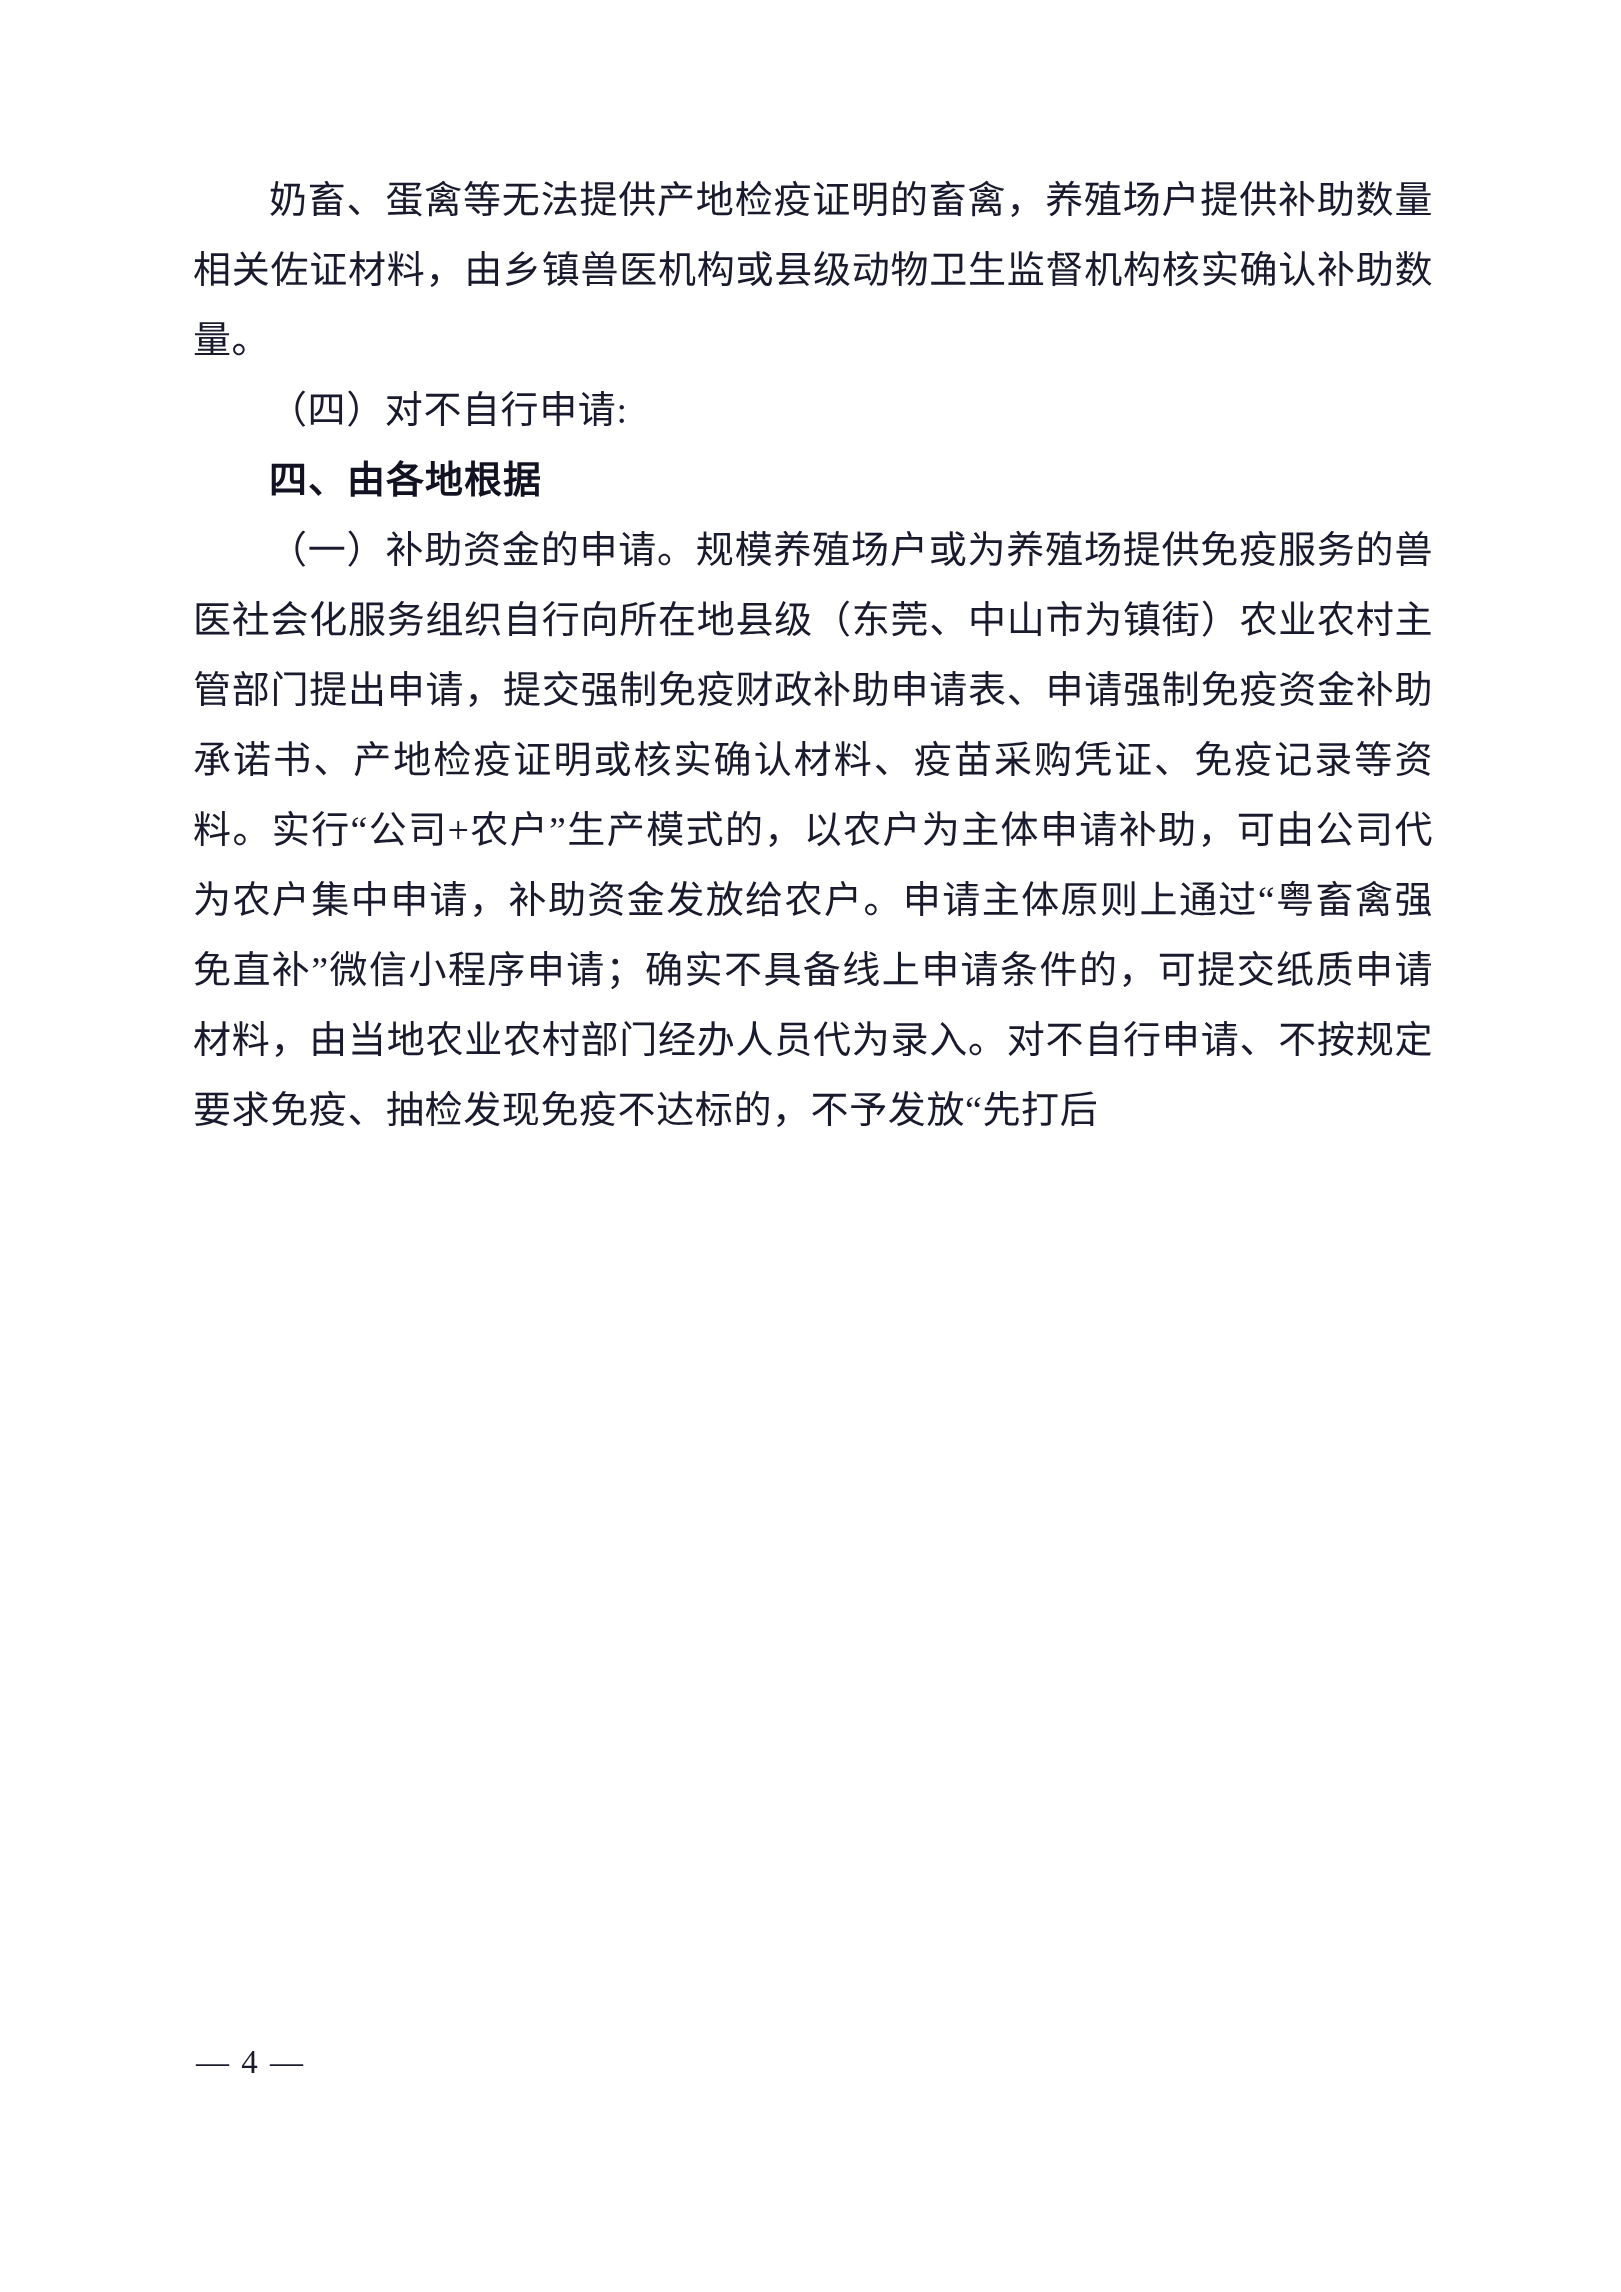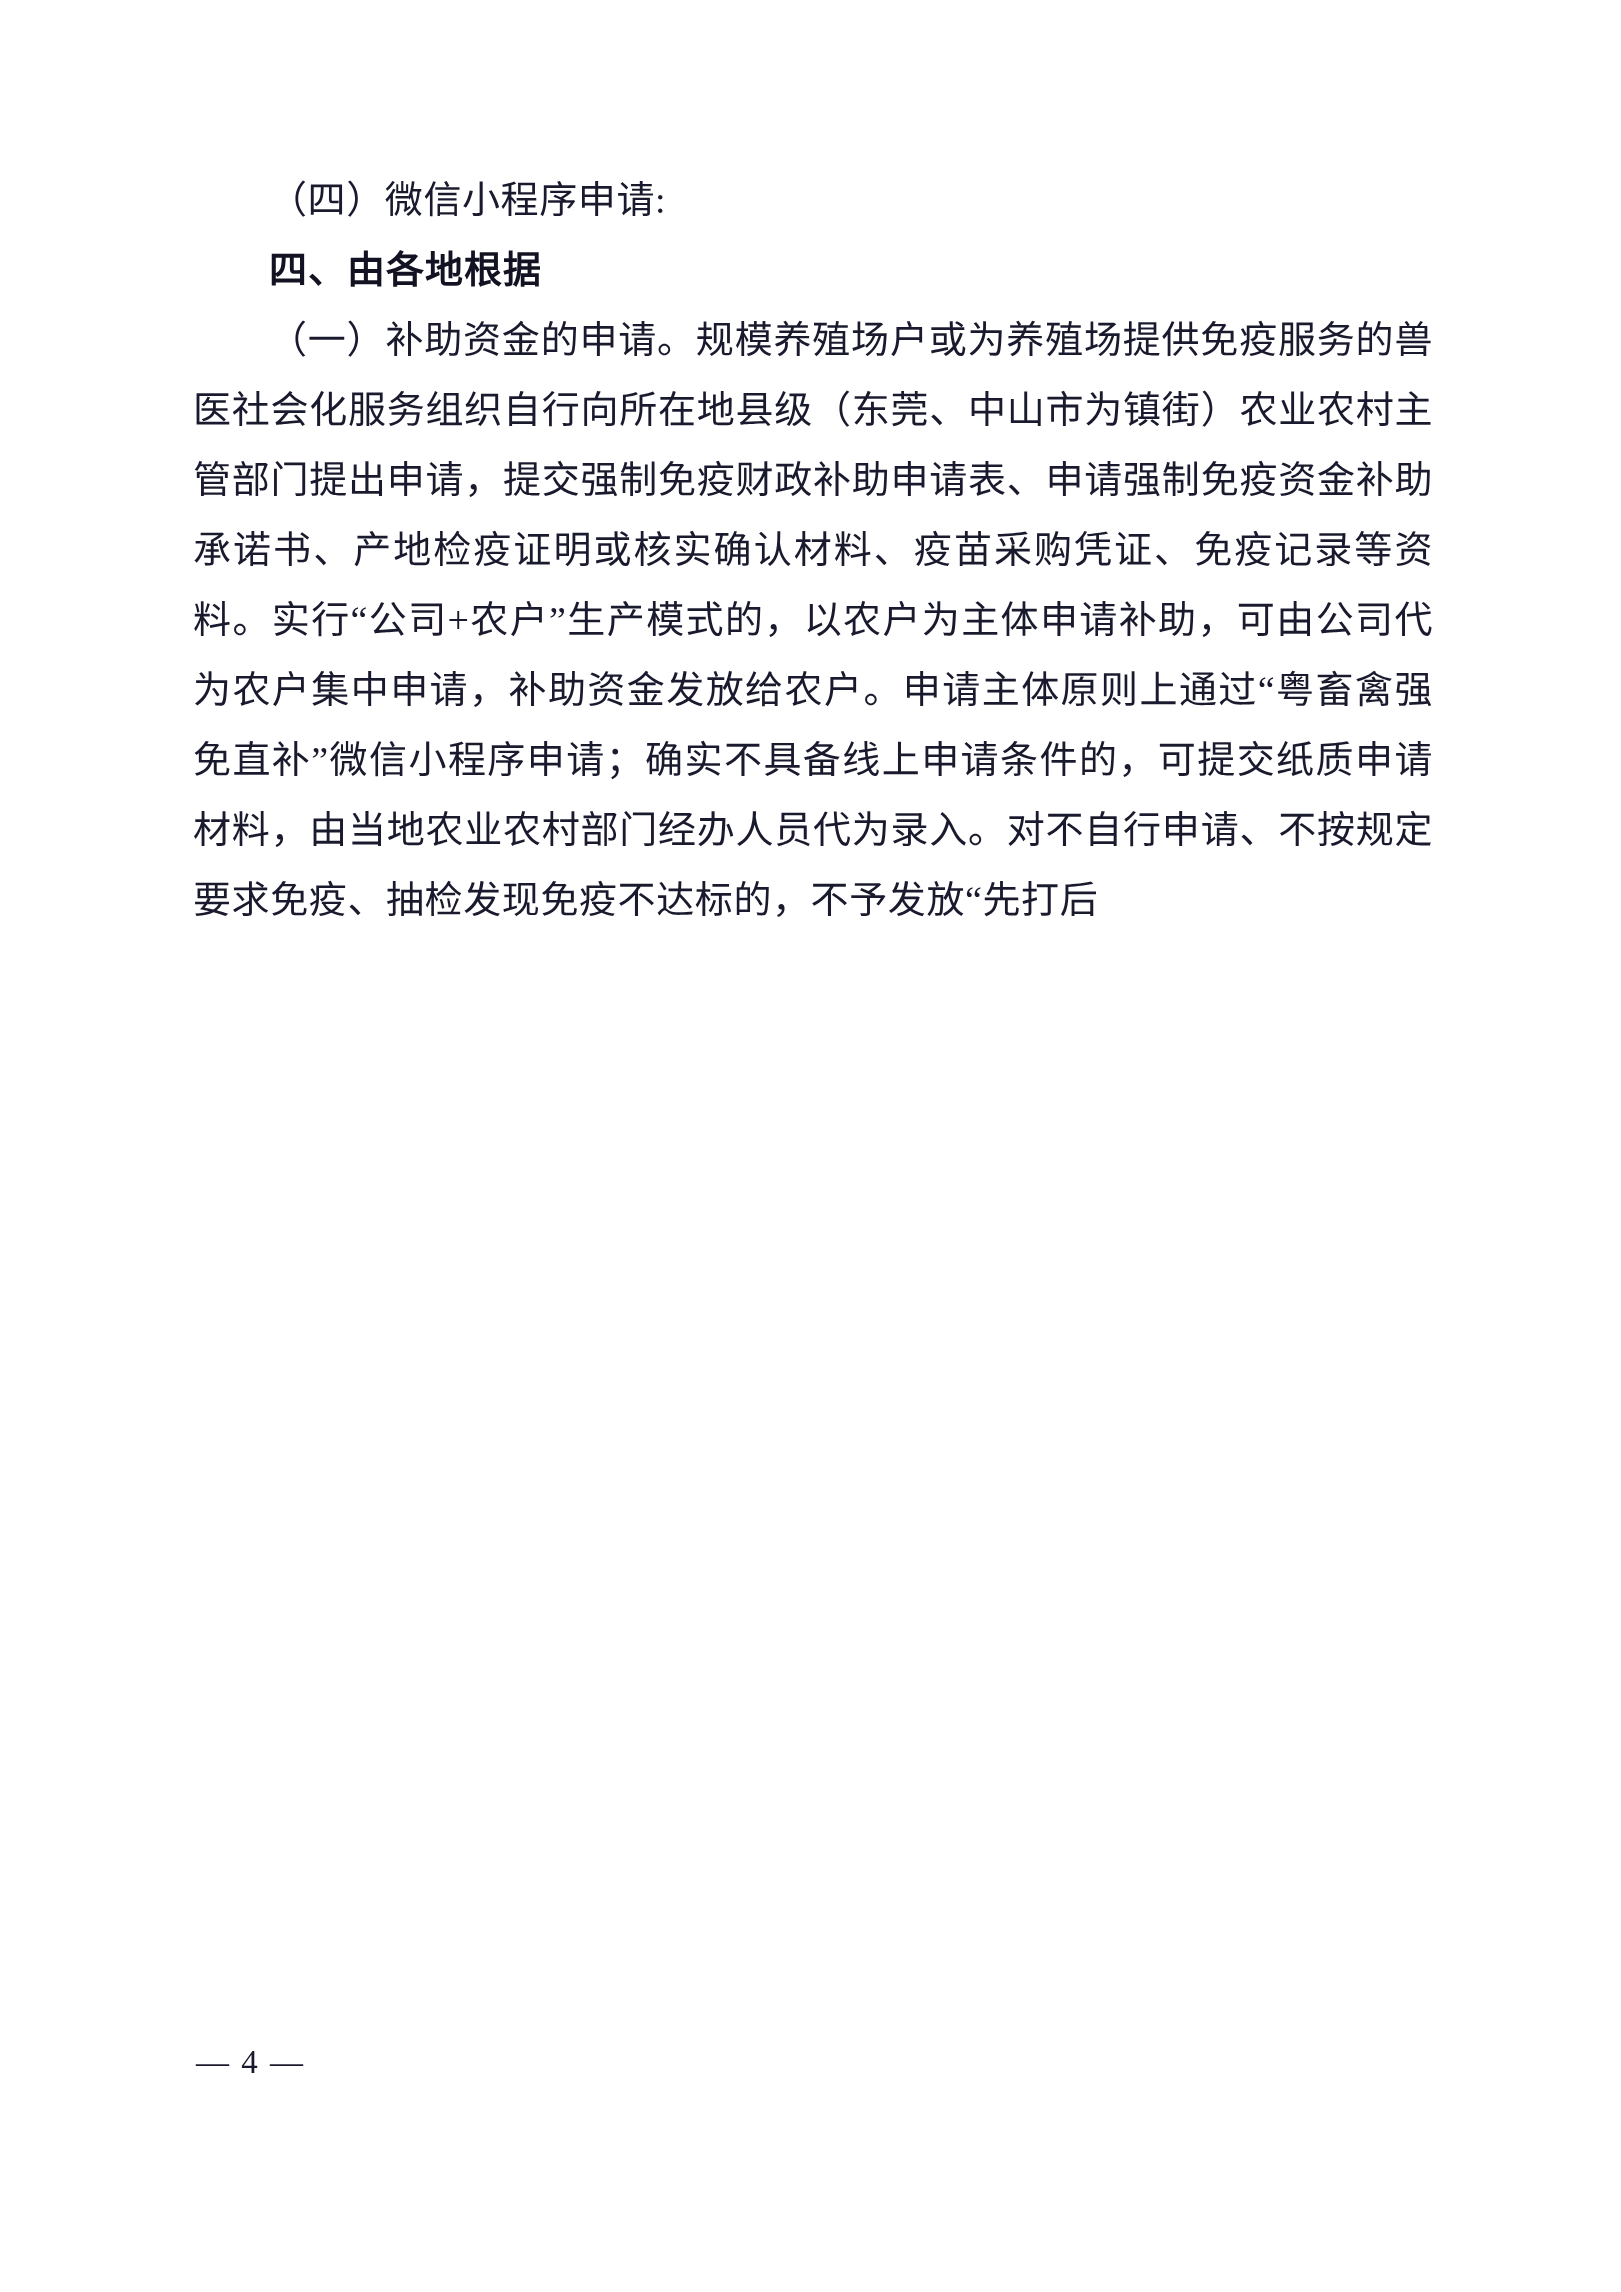--- a/index.html
+++ b/index.html
@@ -72,22 +72,23 @@
     letter-spacing: 2px;
   }
 </style>
 </head>
 <body>
 
 <div class="page">
 
   <div class="content">
 
+    <p class="para">奶畜、蛋禽等无法提供产地检疫证明的畜禽，养殖场户提供补助数量相关佐证材料，由乡镇兽医机构或县级动物卫生监督机构核实确认补助数量。</p>
 
-    <p class="para">（四）微信小程序申请:</p>
+    <p class="para">（四）对不自行申请:</p>
 
 
 
     <h2 class="section-heading">四、由各地根据</h2>
 
     <p class="para">（一）补助资金的申请。规模养殖场户或为养殖场提供免疫服务的兽医社会化服务组织自行向所在地县级（东莞、中山市为镇街）农业农村主管部门提出申请，提交强制免疫财政补助申请表、申请强制免疫资金补助承诺书、产地检疫证明或核实确认材料、疫苗采购凭证、免疫记录等资料。实行“公司+农户”生产模式的，以农户为主体申请补助，可由公司代为农户集中申请，补助资金发放给农户。申请主体原则上通过“粤畜禽强免直补”微信小程序申请；确实不具备线上申请条件的，可提交纸质申请材料，由当地农业农村部门经办人员代为录入。对不自行申请、不按规定要求免疫、抽检发现免疫不达标的，不予发放“先打后</p>
 
   </div>
 
   <div class="footer">

